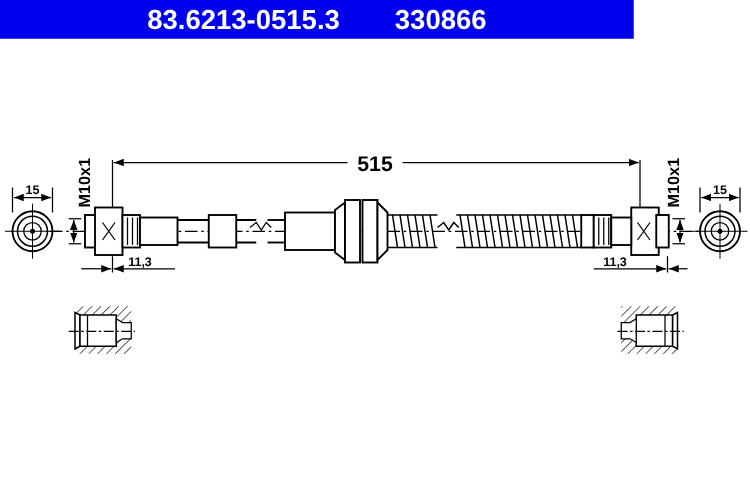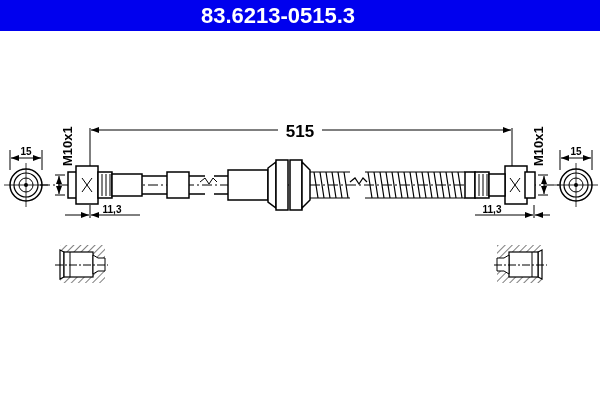--- a/index.html
+++ b/index.html
@@ -1,28 +1,29 @@
 <!DOCTYPE html>
 <html><head>
 <meta charset="utf-8">
 <style>
   html, body { margin: 0; padding: 0; }
   body { width: 600px; height: 400px; background: #ffffff; overflow: hidden; position: relative; font-family: "Liberation Sans", sans-serif; }
-  .header { position: absolute; left: 0; top: 0; width: 600px; height: 31px; background: #0000ee; color: #ffffff; font-weight: bold; font-size: 22px; display: flex; justify-content: center; align-items: center; }
+  .header { position: absolute; left: 0; top: 0; width: 507px; height: 31px; background: #0000ee; color: #ffffff; font-weight: bold; font-size: 22px; display: flex; justify-content: center; align-items: center; }
   .header span { display: inline-block; }
   .header .gap { width: 44px; }
   svg { position: absolute; left: 0; top: 0; }
   .lbl { font-family: "Liberation Sans", sans-serif; font-weight: bold; fill: #000; }
 </style>
 </head>
 <body>
 
 <div class="header">
   <span>83.6213-0515.3</span>
   <span class="gap"></span>
+  <span>330866</span>
 </div>
 
 <svg width="600" height="400" viewBox="0 0 600 400">
   <defs>
     <pattern id="hatch" width="5" height="5" patternUnits="userSpaceOnUse" patternTransform="rotate(45)">
       <line x1="0" y1="0" x2="0" y2="5" stroke="#000" stroke-width="1"></line>
     </pattern>
     <marker id="arr" markerWidth="8" markerHeight="6" refX="8" refY="3" orient="auto">
       <path d="M0,0 L8,3 L0,6 z" fill="#000"></path>
     </marker>

